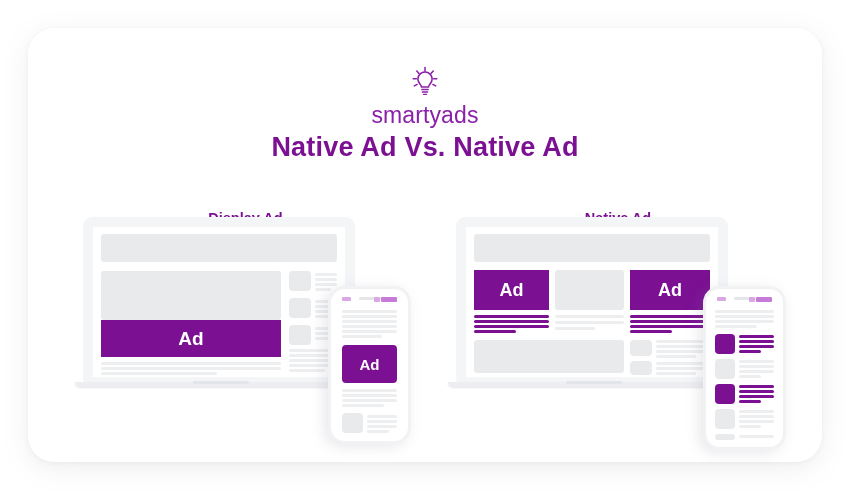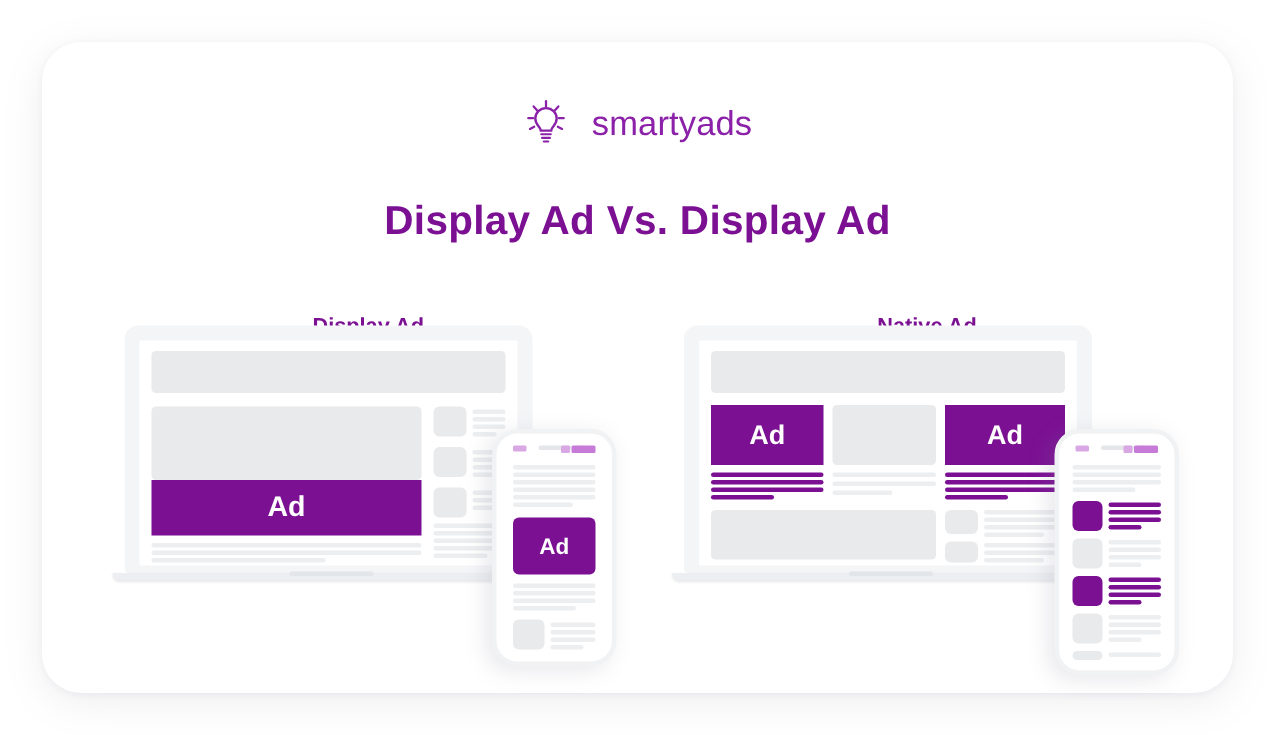--- a/index.html
+++ b/index.html
@@ -13,21 +13,21 @@
 
   
   .card{
     position:absolute;left:28px;top:28px;width:794px;height:434px;
     background:#ffffff;border-radius:26px;
     box-shadow:0 6px 26px rgba(120,120,140,.13),0 1px 4px rgba(120,120,140,.07);
   }
 
   
   .logo{position:absolute;left:0;top:38px;width:100%;
-        display:flex;align-items:center;justify-content:center;gap:16px;}
+        display:flex;align-items:center;gap:4px;flex-direction:column;}
   .logo-mark{width:30px;height:32px;display:block;}
   .logo-text{font-size:23px;color:#8b21a8;letter-spacing:.1px;font-weight:400;}
 
   
   .headline{position:absolute;left:0;top:104px;width:100%;text-align:center;
             font-size:27px;font-weight:bold;color:#7b1093;letter-spacing:.2px;}
 
   
   .cap{position:absolute;font-size:14.5px;font-weight:bold;color:#7b1093;
        text-align:center;top:182px;}
@@ -94,21 +94,21 @@
           <g stroke="#8b21a8" stroke-width="1.5" stroke-linecap="round">
             <line x1="12.6" y1="25" x2="19.4" y2="25"></line>
             <line x1="13.2" y1="27.6" x2="18.8" y2="27.6"></line>
             <line x1="14.4" y1="30.2" x2="17.6" y2="30.2"></line>
           </g>
         </svg>
       </span>
       <span class="logo-text">smartyads</span>
     </div>
 
-    <div class="headline">Display Ad Vs. Display Ad</div>
+    <div class="headline">Native Ad Vs. Native Ad</div>
 
     <div class="cap left">Display Ad</div>
     <div class="cap right">Native Ad</div>
 
     <div class="mock" style="left:47px;top:185px;width:320px;height:200px;">
 
       <div class="laptop">
         <div class="lid" style="left:8px;top:4px;width:272px;height:165px;"></div>
         <div class="screen" style="left:18px;top:14px;width:252px;height:150px;">
 

